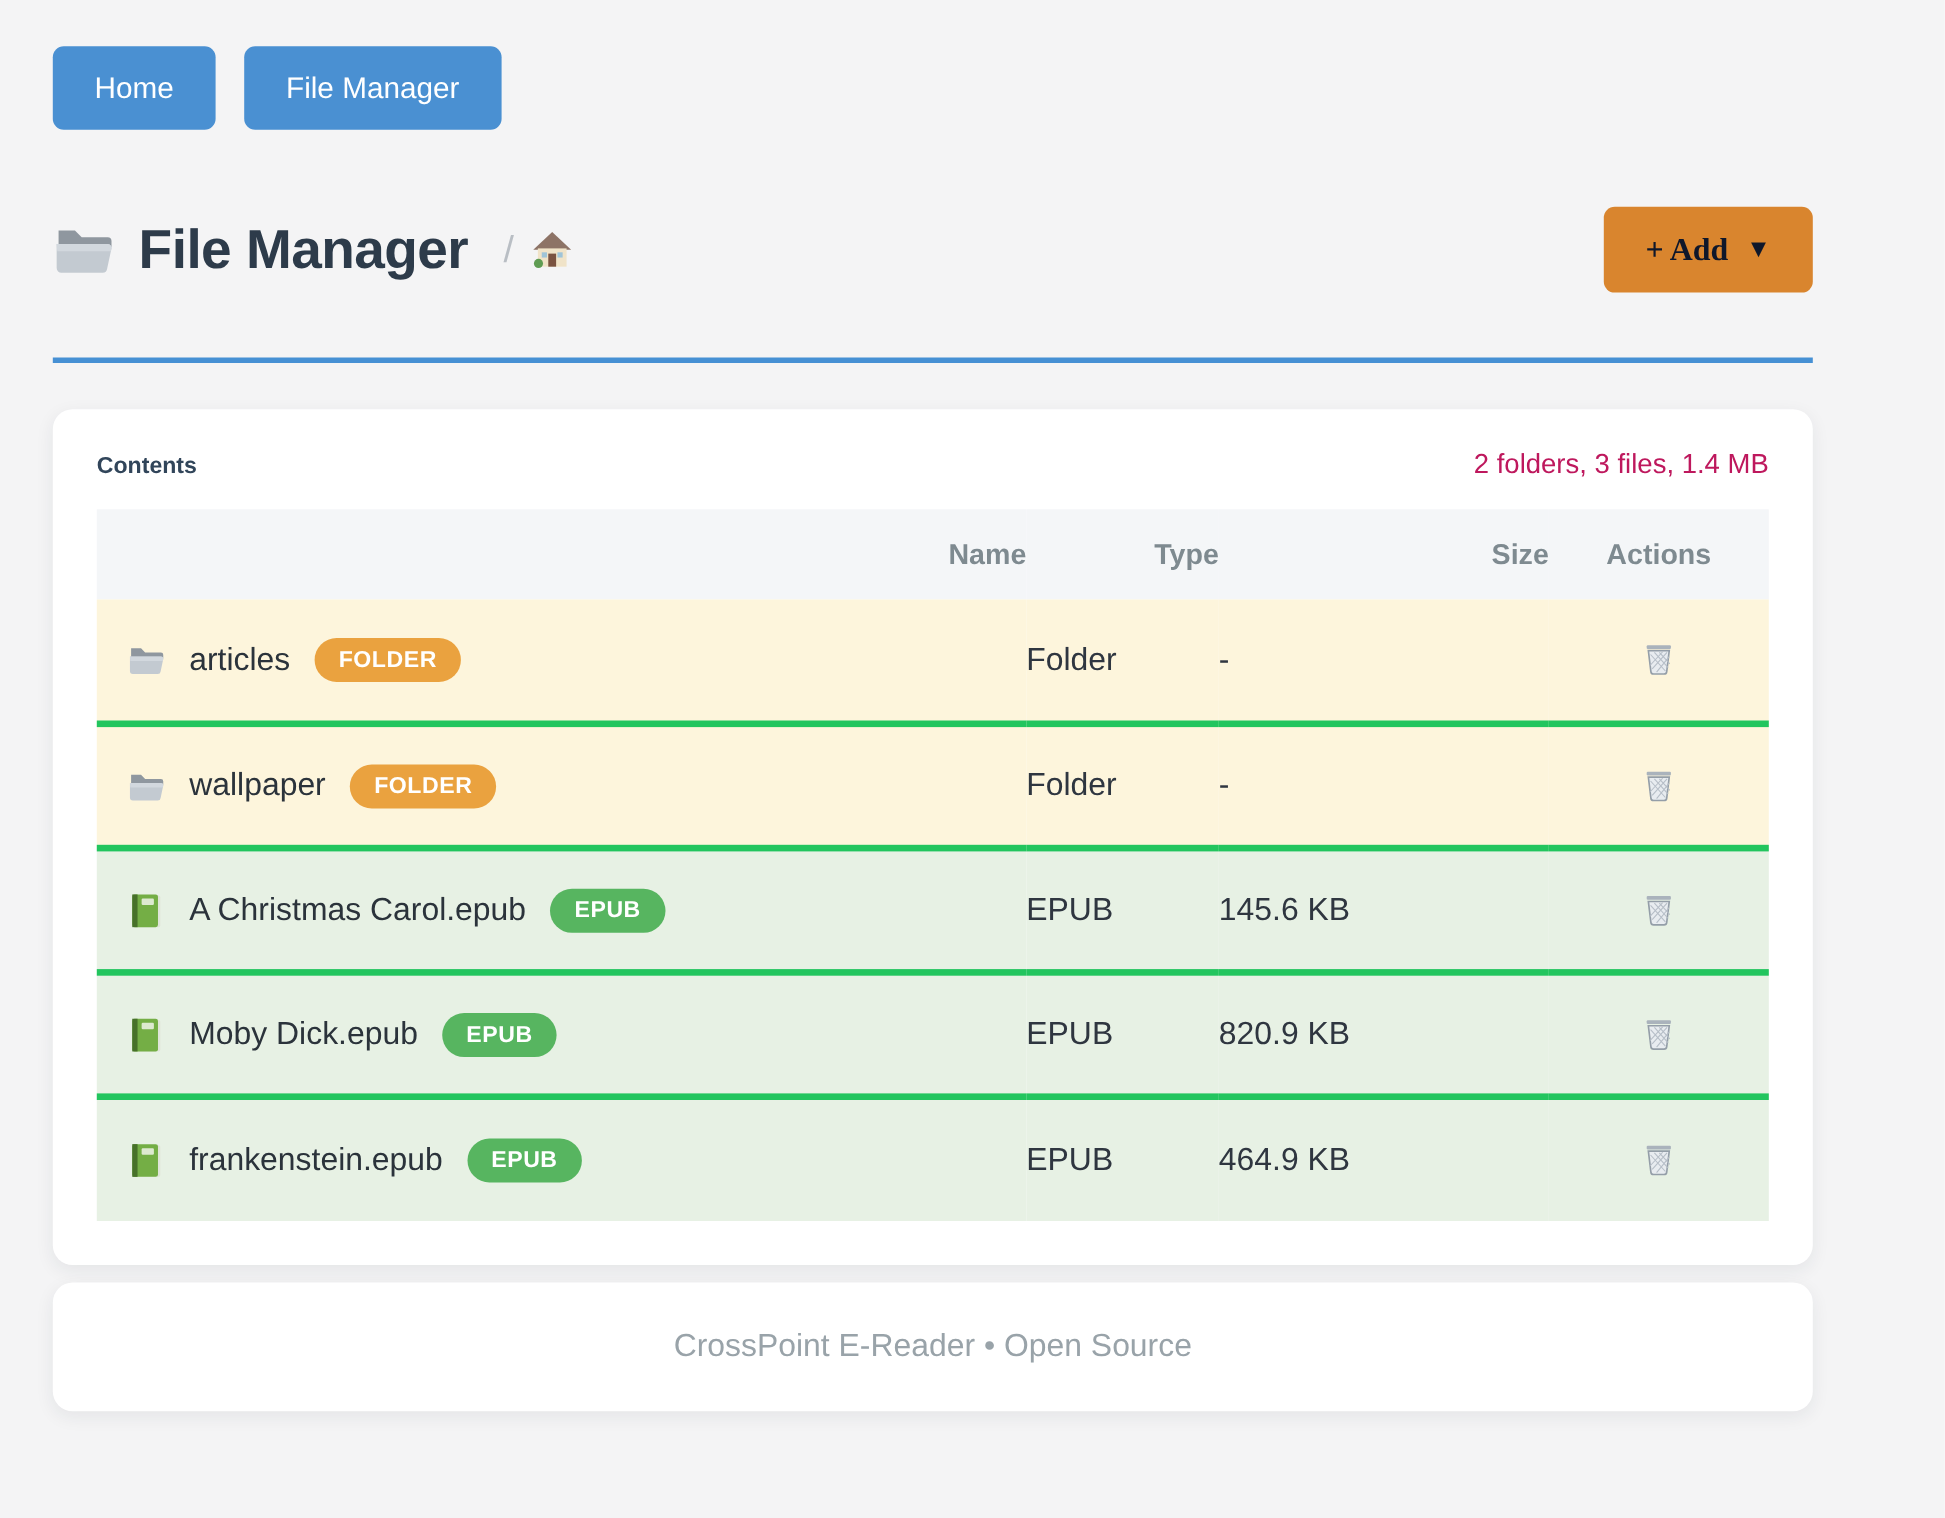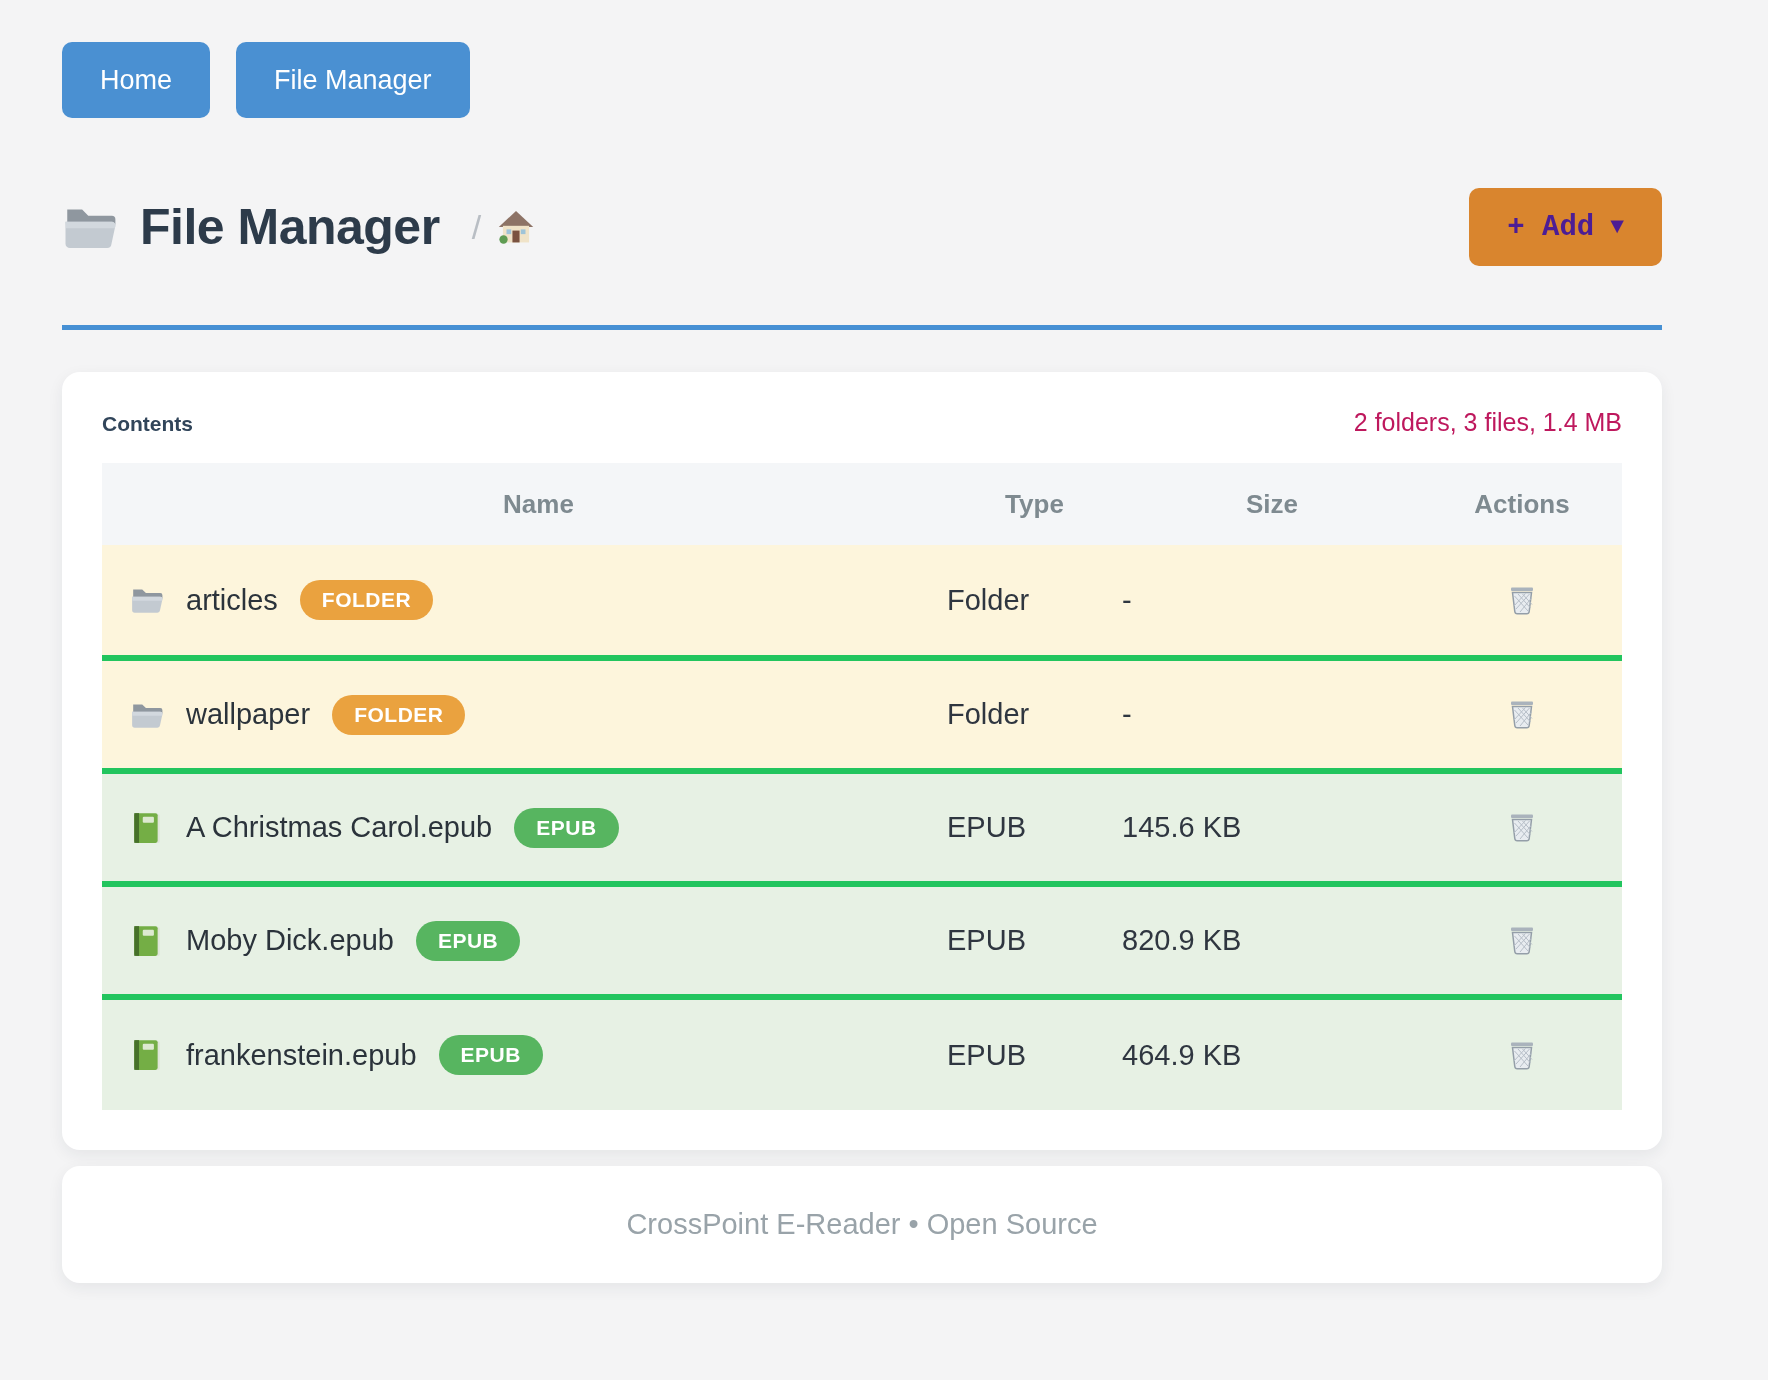--- a/index.html
+++ b/index.html
@@ -4,44 +4,44 @@
 <style>
   * { box-sizing: border-box; }
   html,body { margin:0; padding:0; }
   body {
     width:1768px; height:1380px;
     background:#f4f4f5;
     font-family:"Liberation Sans", sans-serif;
     color:#2b333b;
     position:relative; overflow:hidden;
   }
-  .page { position:absolute; left:62px; top:0; width:1600px; }
+  .page { position:absolute; left:48px; top:0; width:1600px; }
 
   
   .nav { margin-top:42px; display:flex; gap:26px; }
   .nav-btn {
     background:#4a90d2; color:#fff; font-size:27px;
     font-family:inherit; border:none; border-radius:10px;
     height:76px; padding:0 38px; cursor:pointer;
   }
 
   
   .title-row { margin-top:70px; display:flex; align-items:center; }
   .title-icon { width:56px; height:56px; display:inline-flex; }
   .page-title {
     font-size:50px; font-weight:700; color:#2d3b4a;
     margin:0 0 0 22px; letter-spacing:-0.5px;
   }
   .crumb { display:flex; align-items:center; margin-left:32px; gap:16px; }
   .crumb-sep { color:#b9bec4; font-size:34px; }
   .crumb-home { width:38px; height:38px; display:inline-flex; cursor:pointer; }
   .add-btn {
-    margin-left:auto; background:#d9852e; color:#4c1d95;
+    margin-left:auto; background:#d9852e; color:#0f172a;
     border:none; border-radius:10px; cursor:pointer;
-    font-family:Liberation Mono, monospace; font-weight:bold; font-size:29px;
+    font-family:Liberation Serif, serif; font-weight:bold; font-size:29px;
     height:78px; padding:0 38px; display:inline-flex; align-items:center;
   }
   .add-caret { font-size:23px; margin-left:16px; }
 
   .rule { border:none; border-top:5px solid #4690d4; margin:59px 0 0 0; }
 
   
   .card {
     margin-top:42px; background:#fff; border-radius:18px;
     box-shadow:0 5px 16px rgba(30,40,50,0.07);
@@ -49,21 +49,21 @@
   }
   .panel-head { display:flex; align-items:baseline; justify-content:space-between; padding-bottom:26px; }
   .panel-title { font-size:21px; font-weight:bold; color:#31455a; }
   .panel-summary { font-size:25px; color:#be185d;text-align:right; }
 
   table { width:100%; border-collapse:collapse; table-layout:fixed; }
   col.c-name { width:auto; } col.c-type { width:175px; }
   col.c-size { width:300px; } col.c-actions { width:200px; }
   thead th {
     background:#f4f6f8; font-size:26px; color:#7e8a90;
-    text-align:center; font-weight:bold; height:82px; padding:0;
+    text-align:right; font-weight:bold; height:82px; padding:0;
   }
   thead th.first { padding-left:28px; }
   thead th.center { text-align:center; }
   tbody tr { border-top:6px solid #22c55e; }
   tbody tr:first-child { border-top:none; }
   tbody tr.folder { background:#fdf5dc; }
   tbody tr.epub { background:#e7f1e4; }
   tbody td { height:113px; font-size:29px; padding:0; }
   .name-wrap { display:flex; align-items:center; gap:22px; padding-left:28px; }
   .file-icon { width:34px; height:34px; display:inline-flex; flex:none; }

